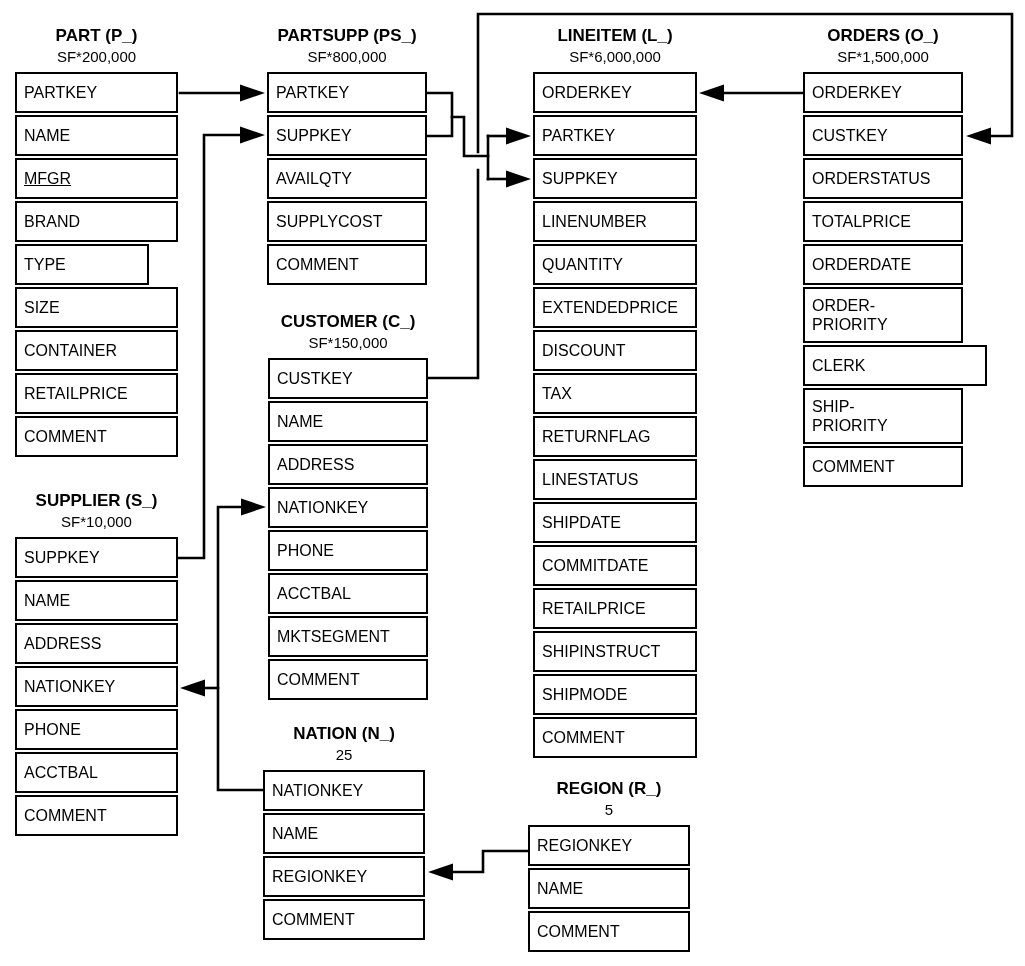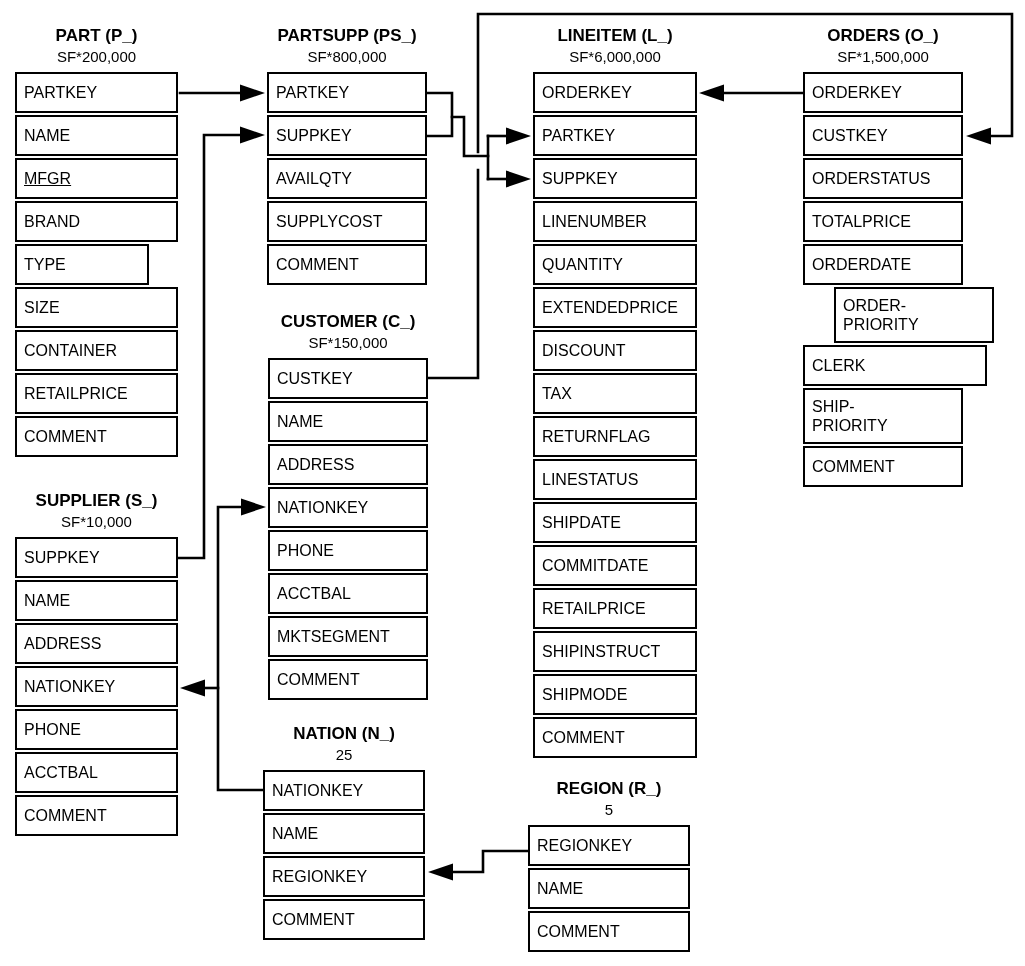--- a/index.html
+++ b/index.html
@@ -115,21 +115,21 @@
     <div class="row" style="left: 533px; top: 717px; width: 164px; height: 41px;">COMMENT</div>
     <div class="tbl-header" style="left: 753px; top: 25px; width: 260px;">
       <div class="tbl-title">ORDERS (O_)</div>
       <div class="tbl-card">SF*1,500,000</div>
     </div>
     <div class="row" style="left: 803px; top: 72px; width: 160px; height: 41px;">ORDERKEY</div>
     <div class="row" style="left: 803px; top: 115px; width: 160px; height: 41px;">CUSTKEY</div>
     <div class="row" style="left: 803px; top: 158px; width: 160px; height: 41px;">ORDERSTATUS</div>
     <div class="row" style="left: 803px; top: 201px; width: 160px; height: 41px;">TOTALPRICE</div>
     <div class="row" style="left: 803px; top: 244px; width: 160px; height: 41px;">ORDERDATE</div>
-    <div class="row" style="left: 803px; top: 287px; width: 160px; height: 56px; margin-left: 31px;">ORDER-
+    <div class="row" style="left: 803px; top: 287px; width: 160px; height: 56px;">ORDER-
 PRIORITY</div>
     <div class="row" style="left: 803px; top: 345px; width: 184px; height: 41px;">CLERK</div>
     <div class="row" style="left: 803px; top: 388px; width: 160px; height: 56px;">SHIP-
 PRIORITY</div>
     <div class="row" style="left: 803px; top: 446px; width: 160px; height: 41px;">COMMENT</div>
     <div class="tbl-header" style="left: 218px; top: 311px; width: 260px;">
       <div class="tbl-title">CUSTOMER (C_)</div>
       <div class="tbl-card">SF*150,000</div>
     </div>
     <div class="row" style="left: 268px; top: 358px; width: 160px; height: 41px;">CUSTKEY</div>

